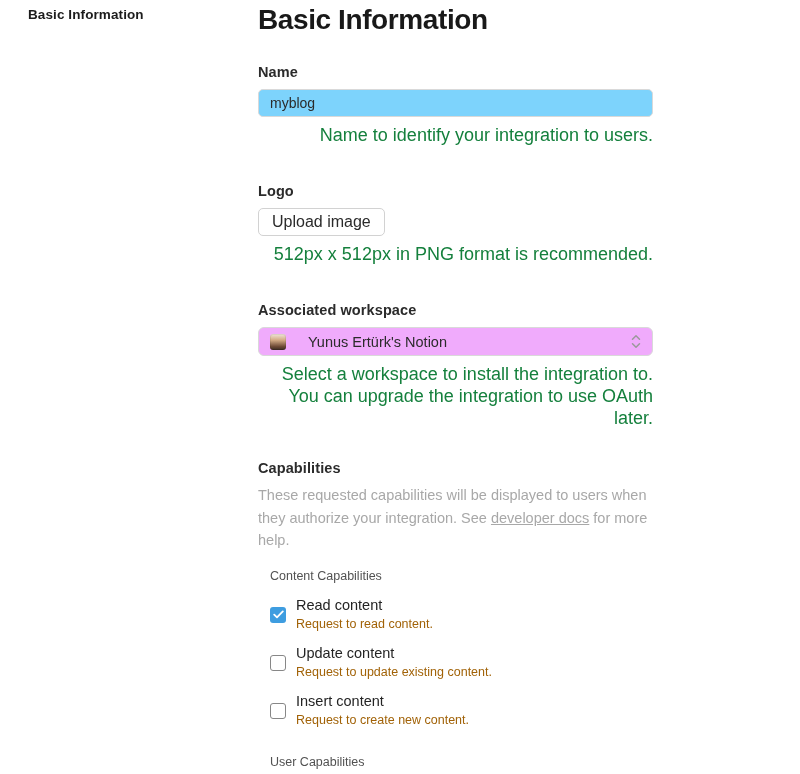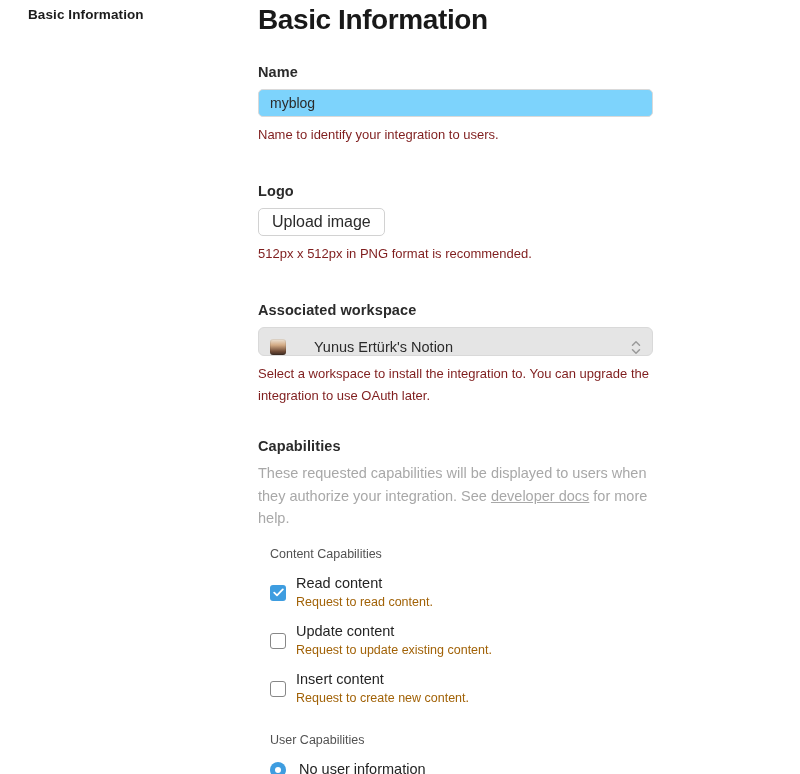--- a/index.html
+++ b/index.html
@@ -36,35 +36,35 @@
     line-height: 18px; letter-spacing: 0.1px;
   }
   .text-input {
     margin-top: 8px; width: 100%; height: 28px;
     border: 1px solid #d9d9d9; border-radius: 5px;
     padding: 0 11px; font-size: 14px; color: #2b2b2b;
     font-family: "Liberation Sans", "DejaVu Sans", sans-serif;
     outline: none; background: #7dd3fc;
   }
   .hint {
-    margin-top: 7px; font-size: 13px; color: #7f1d1d; line-height: 22px;
+    margin-top: 7px; font-size: 18px; color: #15803d; line-height: 22px; text-align: right;
   }
 
   .upload-btn {
     margin-top: 8px; height: 28px; padding: 0 13px;
     background: #ffffff; border: 1px solid #d2d2d2; border-radius: 5px;
     font-size: 16px; color: #2b2b2b; cursor: pointer;
     font-family: "Liberation Sans", "DejaVu Sans", sans-serif;
   }
 
   .select-box {
     margin-top: 8px; width: 100%; height: 29px;
     border: 1px solid #d9d9d9; border-radius: 6px;
-    display: flex; align-items: flex-end; padding: 0 11px; gap: 28px;
-    cursor: pointer; background: #e5e5e5;
+    display: flex; align-items: center; padding: 0 11px; gap: 22px;
+    cursor: pointer; background: #f0abfc;
   }
   .avatar {
     width: 16px; height: 16px; border-radius: 3px; flex: 0 0 16px;
     background: linear-gradient(180deg, #efe6da 0%, #d3ab85 38%, #6e4a36 78%, #3a2a22 100%);
     box-shadow: inset 0 0 0 1px rgba(0,0,0,0.08);
   }
   .select-value { font-size: 14.5px; color: #2b2b2b; flex: 1; }
   .select-chevrons { flex: 0 0 auto; display: flex; align-items: center; }
 
   .caps-intro { margin-top: 7px; font-size: 14.5px; color: #a8a8a8; line-height: 22.5px; }

